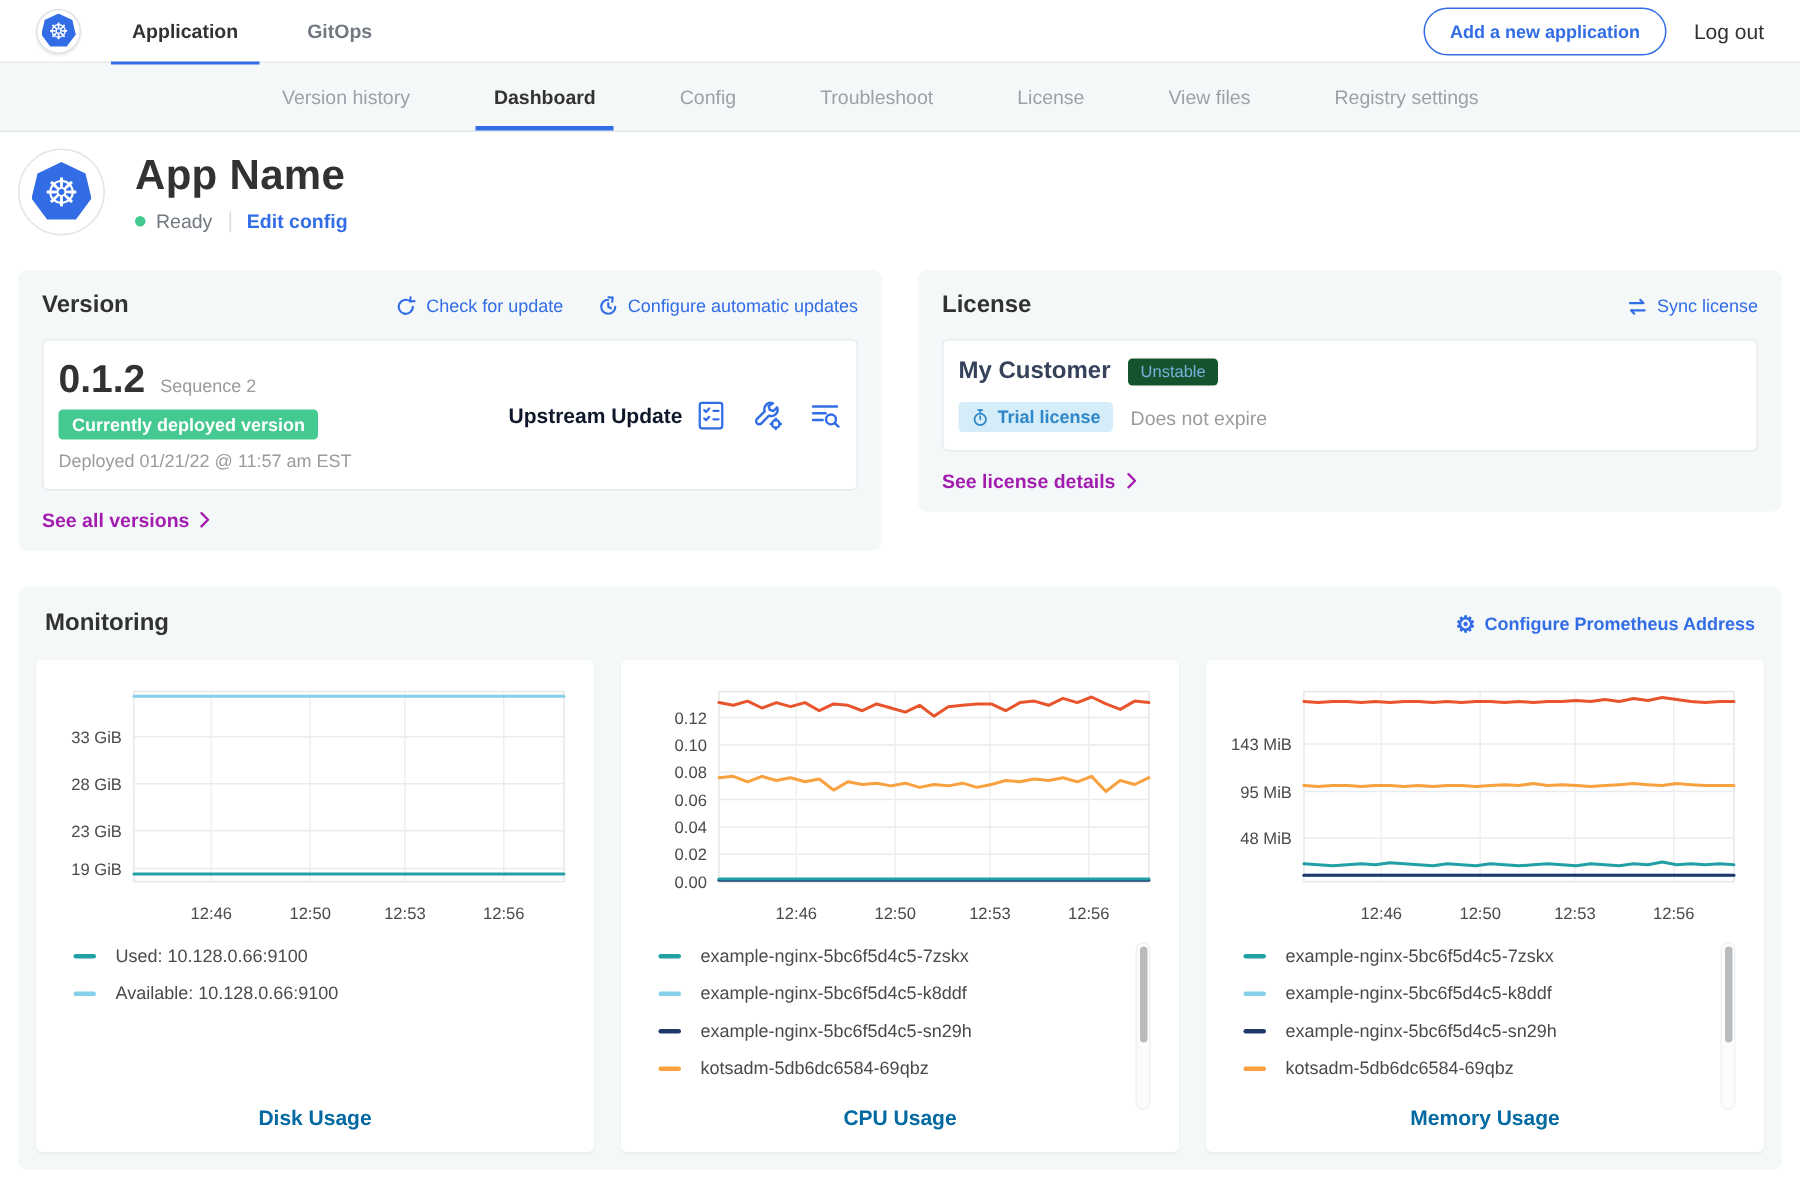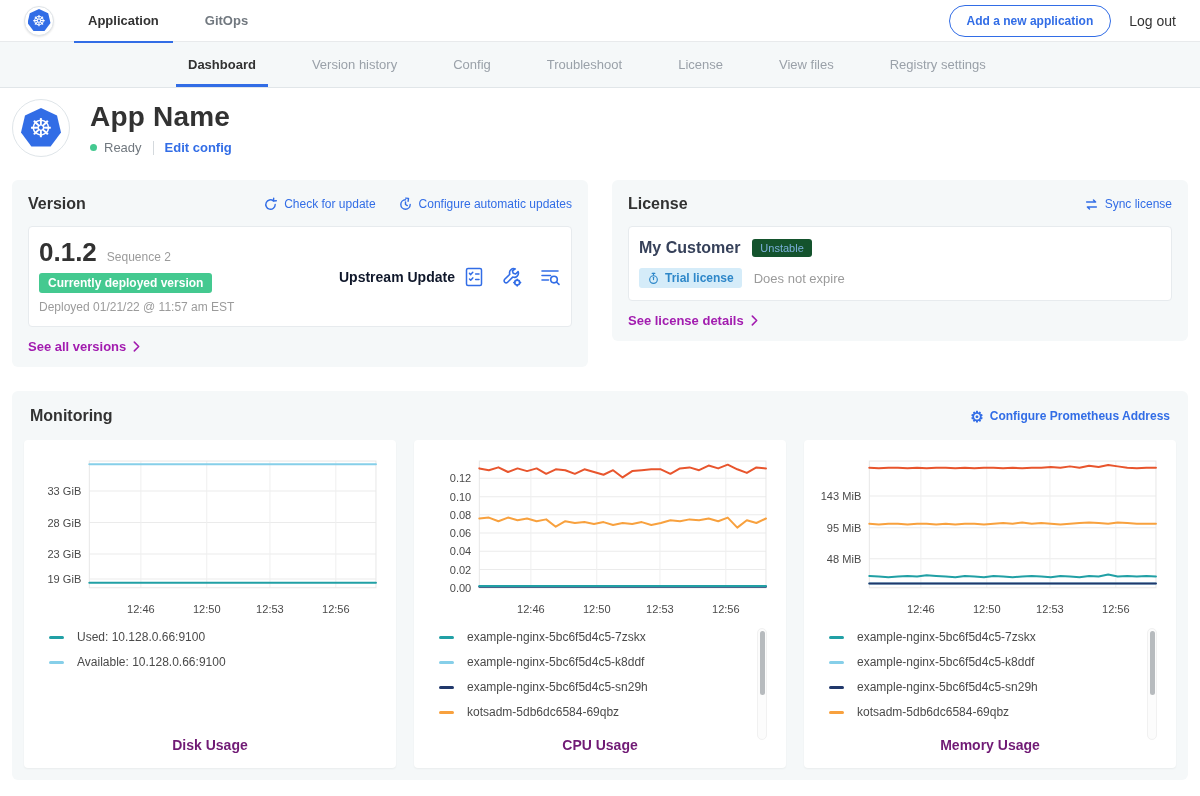--- a/index.html
+++ b/index.html
@@ -78,21 +78,21 @@
   .gear-glyph { font-size:15px; line-height:1; }
   .charts-row { display:flex; gap:18px; margin-top:13px; }
   .chart-card { flex:1; background:#fff; border-radius:4px; box-shadow:0 1px 2px rgba(0,0,0,.05); padding:13px 13px 15px; height:328px; display:flex; flex-direction:column; }
   .chart-plot svg { display:block; width:100%; }
   .chart-legend { position:relative; margin-top:8px; flex:1; padding-left:12px; }
   .legend-item { display:flex; align-items:center; gap:13px; margin-bottom:11px; cursor:pointer; }
   .legend-dash { width:15px; height:3px; border-radius:2px; flex:0 0 auto; }
   .legend-label { font-size:12px; color:#4a4a4a; }
   .legend-scrollbar { display:none; position:absolute; right:6px; top:-2px; width:10px; height:112px; background:#fcfcfc; border:1px solid #f1f1f1; border-radius:5px; cursor:pointer; }
   .legend-thumb { position:absolute; top:2px; left:1.5px; width:5px; height:64px; background:#b7bbbe; border-radius:3px; }
-  .chart-title { margin-top:auto; text-align:center; font-size:14px; font-weight:700; color:#701a75; }
+  .chart-title { margin-top:auto; text-align:center; font-size:14px; font-weight:700; color:#0369a1; }
 </style>
 </head>
 <body>
 
 <div class="navbar">
   <div class="nav-logo">
     <div class="k8s-hept">☸</div>
   </div>
   <div class="nav-tabs">
     <div class="nav-tab active">
@@ -102,25 +102,25 @@
       <span>GitOps</span>
     </div>
   </div>
   <div class="nav-right">
     <button class="add-app-btn">Add a new application</button>
     <span class="logout">Log out</span>
   </div>
 </div>
 
 <div class="subnav">
+  <div class="subnav-tab">
+      <span>Version history</span>
+    </div>
   <div class="subnav-tab active">
       <span>Dashboard</span>
-    </div>
-  <div class="subnav-tab">
-      <span>Version history</span>
     </div>
   <div class="subnav-tab">
       <span>Config</span>
     </div>
   <div class="subnav-tab">
       <span>Troubleshoot</span>
     </div>
   <div class="subnav-tab">
       <span>License</span>
     </div>

